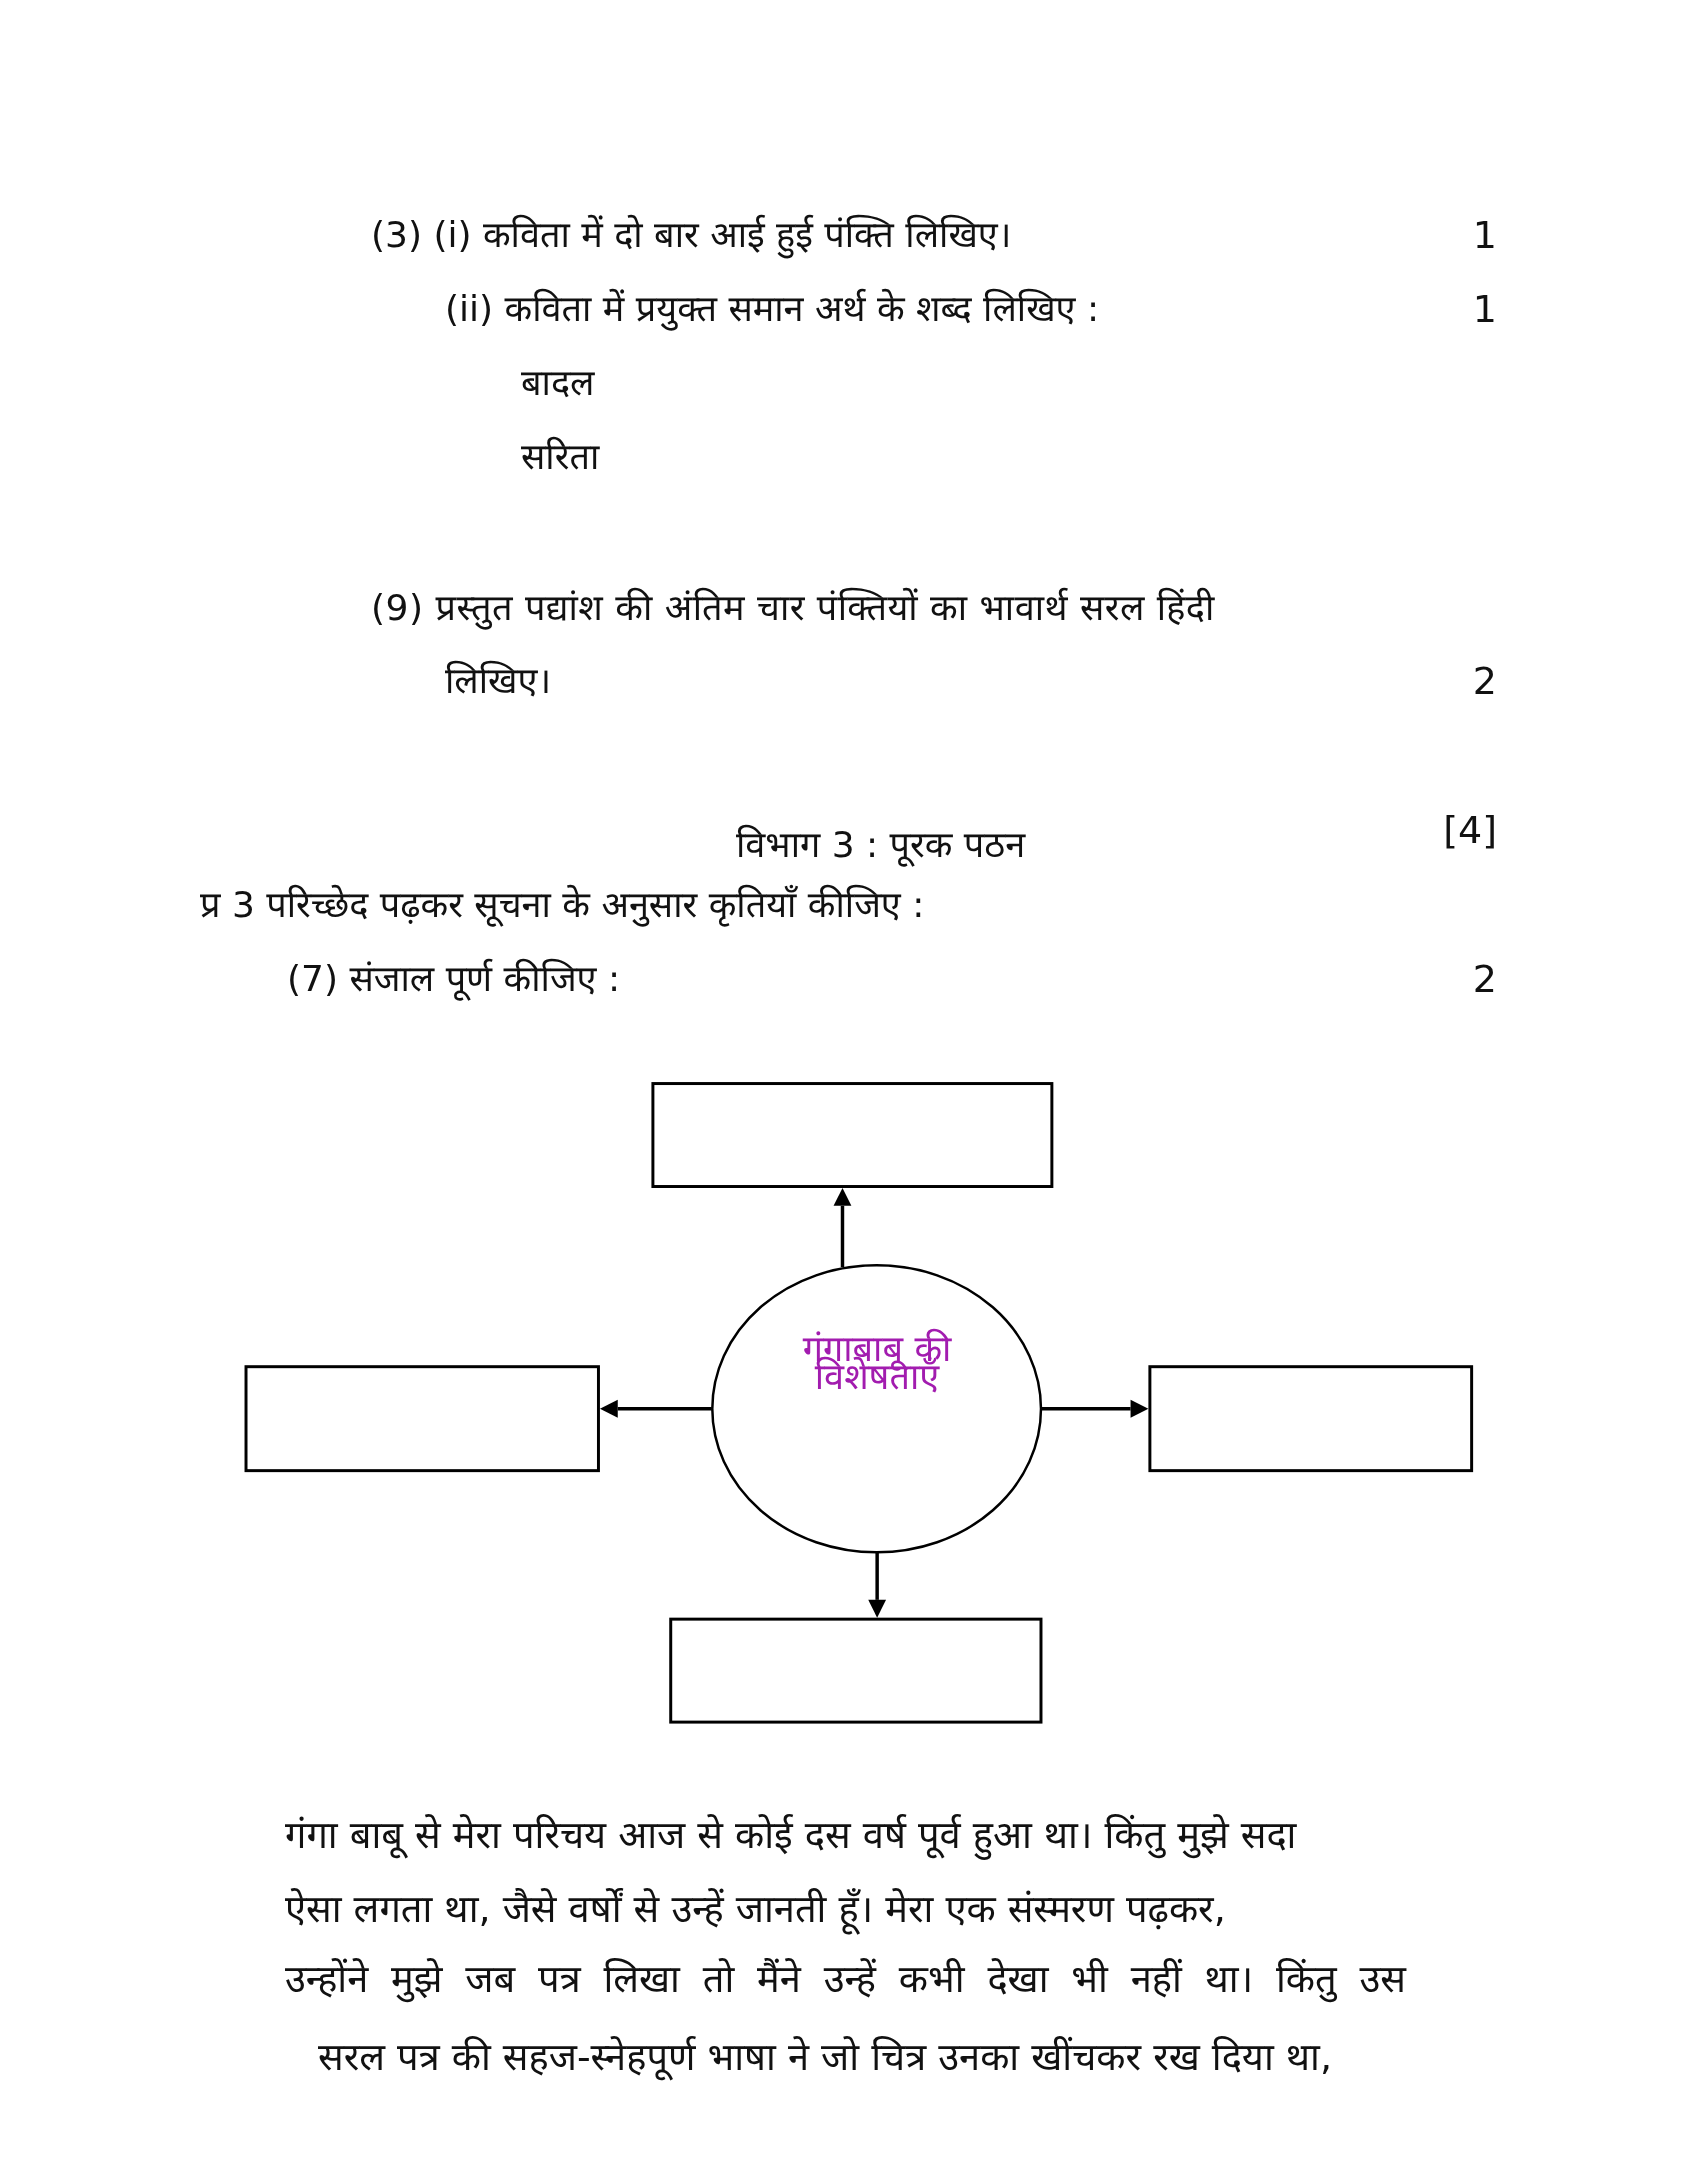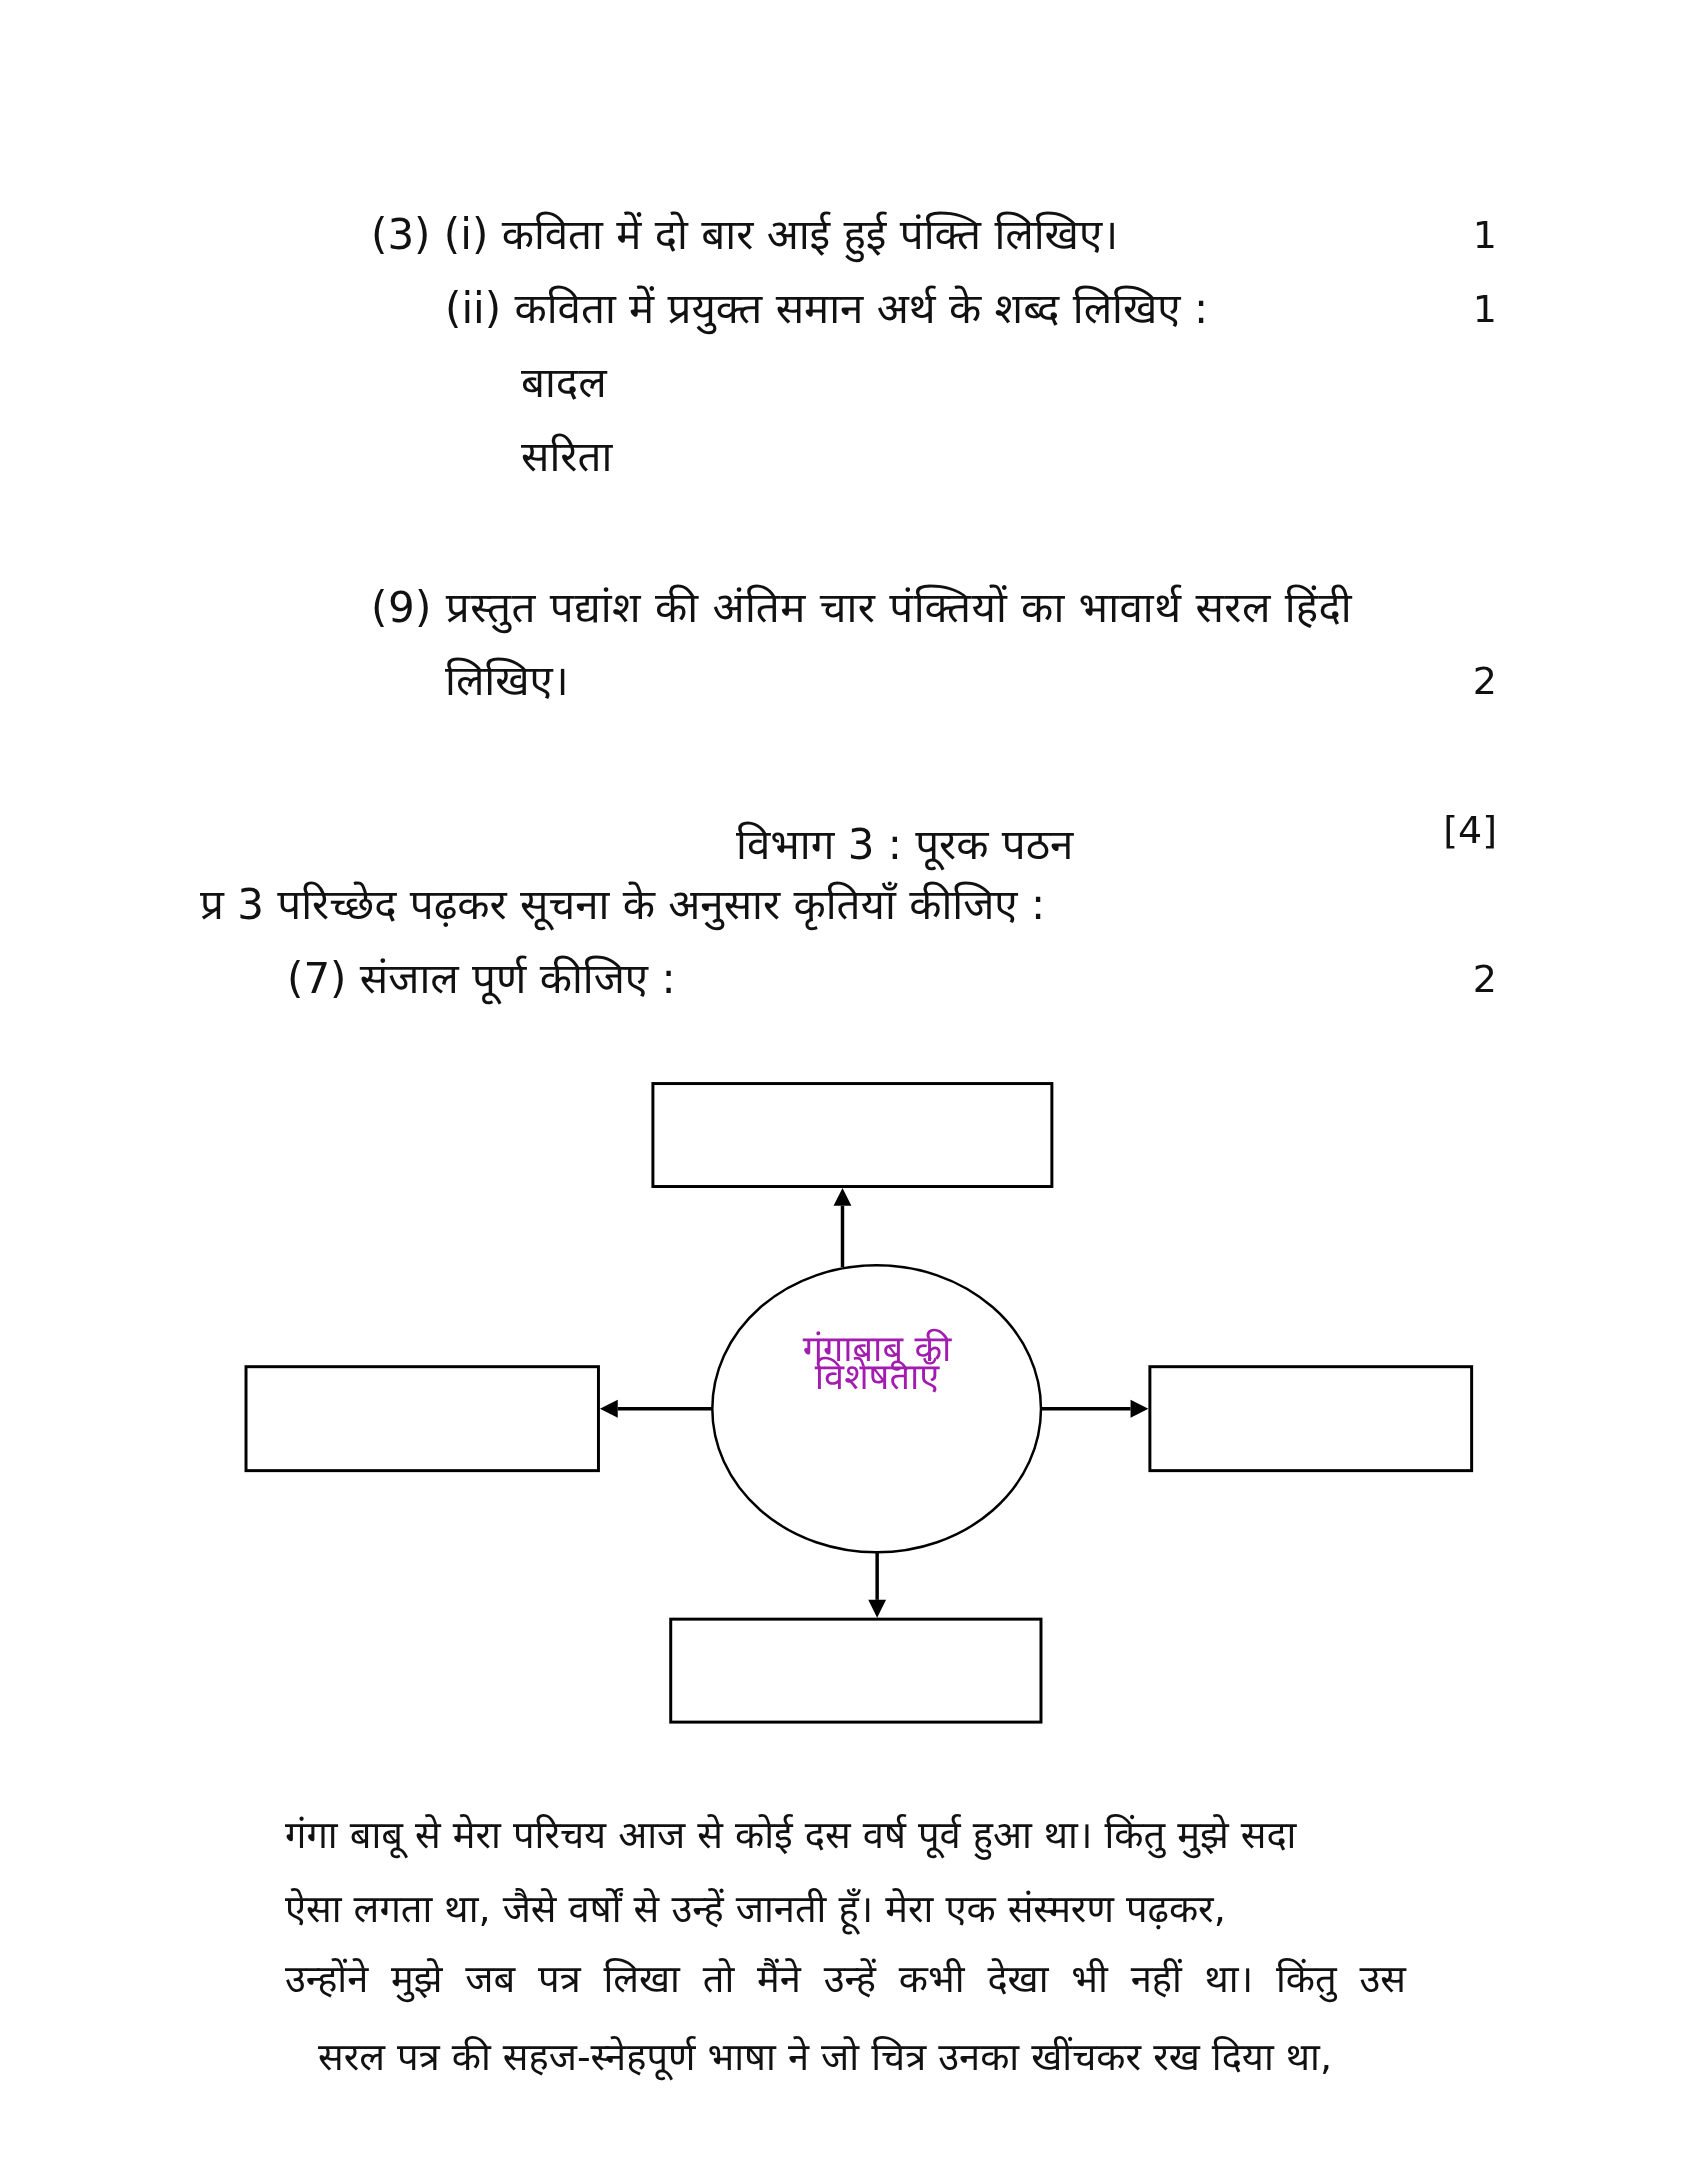--- a/index.html
+++ b/index.html
@@ -1,18 +1,18 @@
 <!DOCTYPE html>
 <html><head>
 <meta charset="utf-8">
 <style>
   html, body { margin: 0; padding: 0; background: #ffffff; }
   body { width: 1683px; height: 2178px; position: relative; overflow: hidden;
          font-family: "DejaVu Sans", "Liberation Sans", sans-serif; color: #111; }
-  .line { position: absolute; white-space: nowrap; font-size: 42px; line-height: 50px; height: 50px; }
+  .line { position: absolute; white-space: nowrap; font-size: 36px; line-height: 50px; height: 50px; }
   .marks { position: absolute; font-size: 38px; line-height: 50px; height: 50px; text-align: right; width: 79px; }
   .para-line { position: absolute; left: 285px; white-space: nowrap; font-size: 38px; line-height: 50px; height: 50px; }
   svg.diagram { position: absolute; left: 0; top: 0; }
   .ellipse-text { position: absolute; left: 712px; width: 330px; text-align: center; font-size: 36px; line-height: 48px; color: #a21caf; font-weight: normal; }
 </style>
 </head>
 <body>
 
 <div class="line" style="left:371px; top:210px;">(3) (i) कविता में दो बार आई हुई पंक्ति लिखिए।</div>
 <div class="marks" style="left:1418px; top:210px;">1</div>

